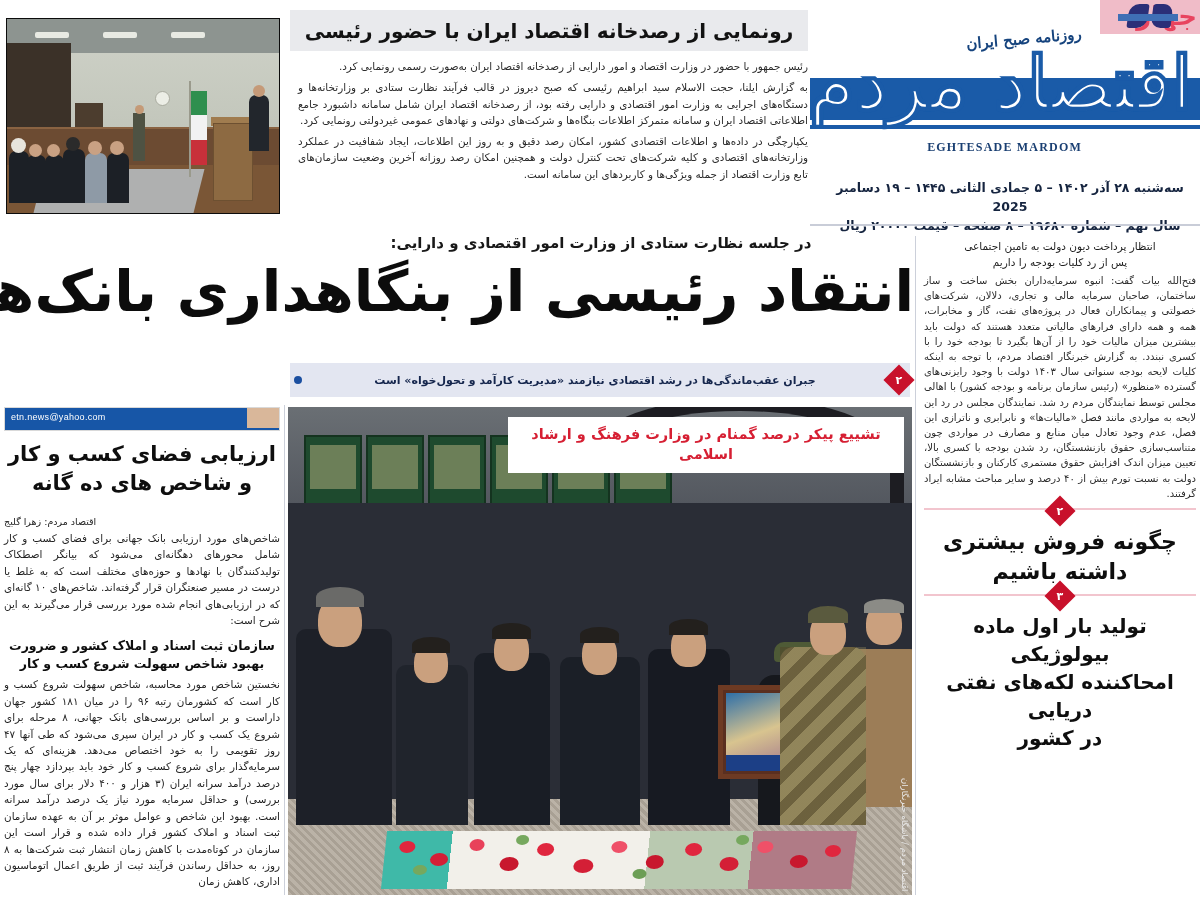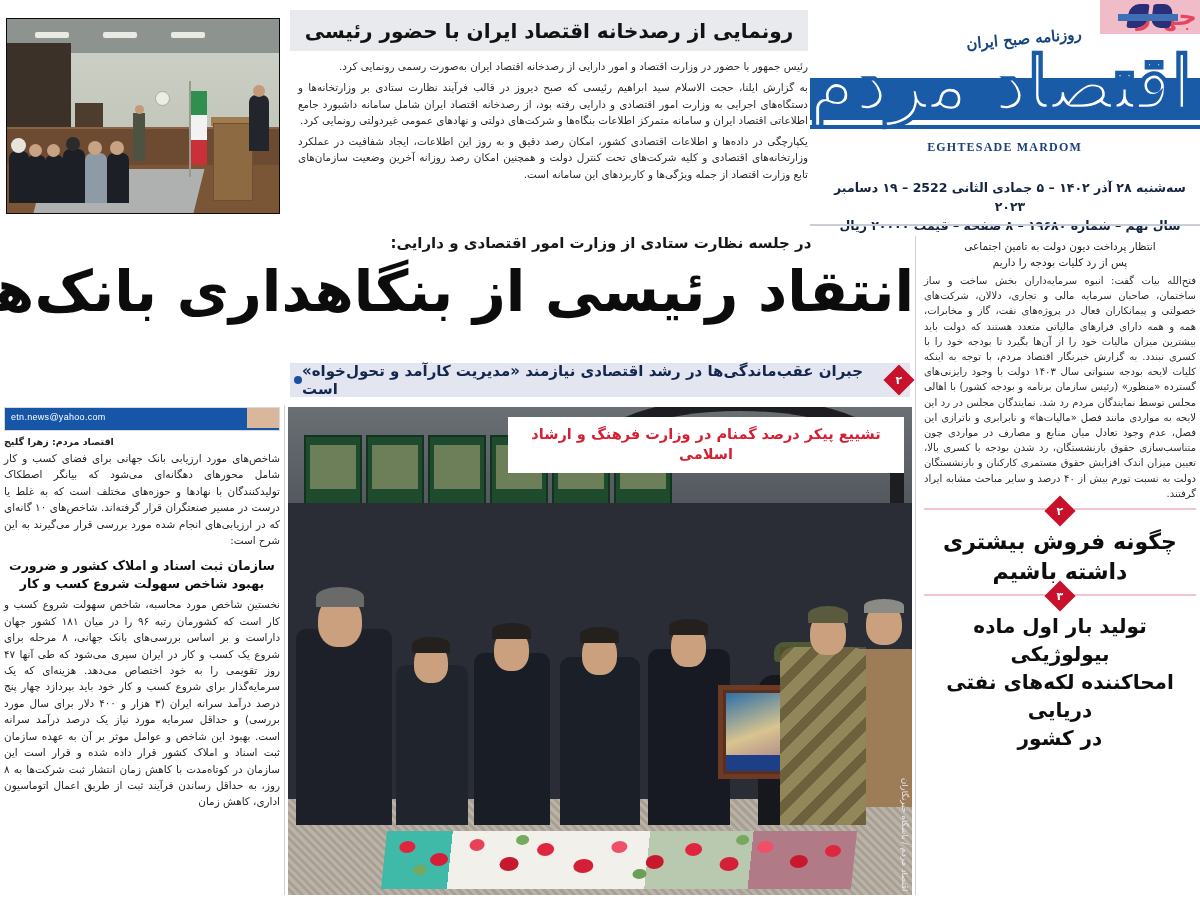--- a/index.html
+++ b/index.html
@@ -106,21 +106,21 @@
   .mh-kicker{font-size:15px;font-weight:bold;color:#181818;margin-top:2px;letter-spacing:-.2px;}
   .mh-title{
     font-size:57px;font-weight:bold;color:#0c0c0c;line-height:66px;
     margin-top:6px;letter-spacing:-2.5px;white-space:nowrap;
   }
   .subbar{
     position:absolute;right:290px;left:290px;top:363px;height:34px;
     background:#e3e6f1;display:flex;align-items:center;
   }
   .subbar .sb-text{
-    flex:1;text-align:left;font-size:15px;font-weight:bold;color:#15264d;
+    flex:1;text-align:center;font-size:11px;font-weight:bold;color:#15264d;
     letter-spacing:-.2px;
   }
   .sb-dot{
     width:8px;height:8px;border-radius:50%;background:#1b4fa0;margin-left:4px;margin-right:0;
   }
   .pagemark{
     width:22px;height:22px;background:#c8112b;transform:rotate(45deg);
     display:inline-flex;align-items:center;justify-content:center;flex:none;
   }
   .pagemark span{transform:rotate(-45deg);color:#fff;font-size:11px;font-weight:bold;}
@@ -194,21 +194,21 @@
   }
   .lc-adbar .ad-url{
     position:absolute;left:6px;top:4px;font-size:9px;color:#ffffff;
     font-family:"Liberation Sans",sans-serif;letter-spacing:.3px;direction:ltr;
   }
   .lc-adbar .ad-thumb{position:absolute;right:0;top:0;width:32px;height:20px;background:#d9b79a;}
   .lc-title{
     margin-top:9px;font-size:21px;font-weight:bold;text-align:center;
     line-height:29px;color:#0e0e0e;letter-spacing:-.5px;
   }
-  .lc-byline{font-size:9.5px;text-align:left;color:#222;margin-top:5px;font-weight:bold;}
+  .lc-byline{font-size:9.5px;text-align:left;color:#222;margin-top:18px;font-weight:normal;}
   .lc-body{font-size:10.4px;line-height:16.4px;text-align:justify;color:#1f1f1f;margin-top:3px;}
   .lc-sub{font-size:12.5px;font-weight:bold;text-align:center;line-height:18px;margin-top:9px;color:#0e0e0e;}
 
   .vline-c{position:absolute;right:284px;top:236px;bottom:2px;width:1px;background:#ccd0da;}
   .vline-l{position:absolute;left:284px;top:405px;bottom:2px;width:1px;background:#ccd0da;}
 </style>
 </head>
 <body>
 
 <div class="page">
@@ -218,21 +218,21 @@
       <div class="cl-word">جهار</div>
       <div class="dia d1"></div>
       <div class="dia d2"></div>
       <div class="cl-band"></div>
     </div>
     <div class="paper-kicker">روزنامه صبح ایران</div>
     <div class="logo-band"></div>
     <div class="logo-word">اقتصاد مردم</div>
     <div class="logo-latin">EGHTESADE MARDOM</div>
     <div class="dateline">
-      <div>سه‌شنبه ۲۸ آذر ۱۴۰۲ – ۵ جمادی الثانی 2522 – ۱۹ دسامبر ۲۰۲۳</div>
+      <div>سه‌شنبه ۲۸ آذر ۱۴۰۲ – ۵ جمادی الثانی ۱۴۴۵ – ۱۹ دسامبر 2025</div>
       <div>سال نهم – شماره ۱۹۶۸۰ – ۸ صفحه – قیمت ۲۰۰۰۰ ریال</div>
     </div>
     <div class="masthead-rule"></div>
   </div>
 
   <div class="top-photo">
     <div class="tp-wall"></div>
     <div class="tp-ceiling"></div>
     <div class="tp-ceil-light" style="left:28px;"></div>
     <div class="tp-ceil-light" style="left:96px;"></div>
@@ -411,19 +411,20 @@
       <div class="pc-title">تشییع پیکر درصد گمنام در وزارت فرهنگ و ارشاد اسلامی</div>
     </div>
     <div class="photo-credit">اقتصاد مردم / باشگاه خبرنگاران</div>
   </div>
 
   <div class="leftcol">
     <div class="lc-adbar">
       <div class="ad-url">etn.news@yahoo.com</div>
       <div class="ad-thumb"></div>
     </div>
+    <div class="lc-title">ارزیابی فضای کسب و کار<br>و شاخص های ده گانه</div>
     <div class="lc-byline">اقتصاد مردم: زهرا گلیج</div>
     <div class="lc-body">شاخص‌های مورد ارزیابی بانک جهانی برای فضای کسب و کار شامل محورهای دهگانه‌ای می‌شود که بیانگر اصطکاک تولیدکنندگان با نهادها و حوزه‌های مختلف است که به غلط یا درست در مسیر صنعتگران قرار گرفته‌اند. شاخص‌های ۱۰ گانه‌ای که در ارزیابی‌های انجام شده مورد بررسی قرار می‌گیرند به این شرح است:</div>
     <div class="lc-sub">سازمان ثبت اسناد و املاک کشور و ضرورت<br>بهبود شاخص سهولت شروع کسب و کار</div>
     <div class="lc-body">نخستین شاخص مورد محاسبه، شاخص سهولت شروع کسب و کار است که کشورمان رتبه ۹۶ را در میان ۱۸۱ کشور جهان داراست و بر اساس بررسی‌های بانک جهانی، ۸ مرحله برای شروع یک کسب و کار در ایران سپری می‌شود که طی آنها ۴۷ روز تقویمی را به خود اختصاص می‌دهد. هزینه‌ای که یک سرمایه‌گذار برای شروع کسب و کار خود باید بپردازد چهار پنج درصد درآمد سرانه ایران (۳ هزار و ۴۰۰ دلار برای سال مورد بررسی) و حداقل سرمایه مورد نیاز یک درصد درآمد سرانه است. بهبود این شاخص و عوامل موثر بر آن به عهده سازمان ثبت اسناد و املاک کشور قرار داده شده و قرار است این سازمان در کوتاه‌مدت با کاهش زمان انتشار ثبت شرکت‌ها به ۸ روز، به حداقل رساندن فرآیند ثبت از طریق اعمال اتوماسیون اداری، کاهش زمان</div>
   </div>
 
 </div>
 
 </body></html>

